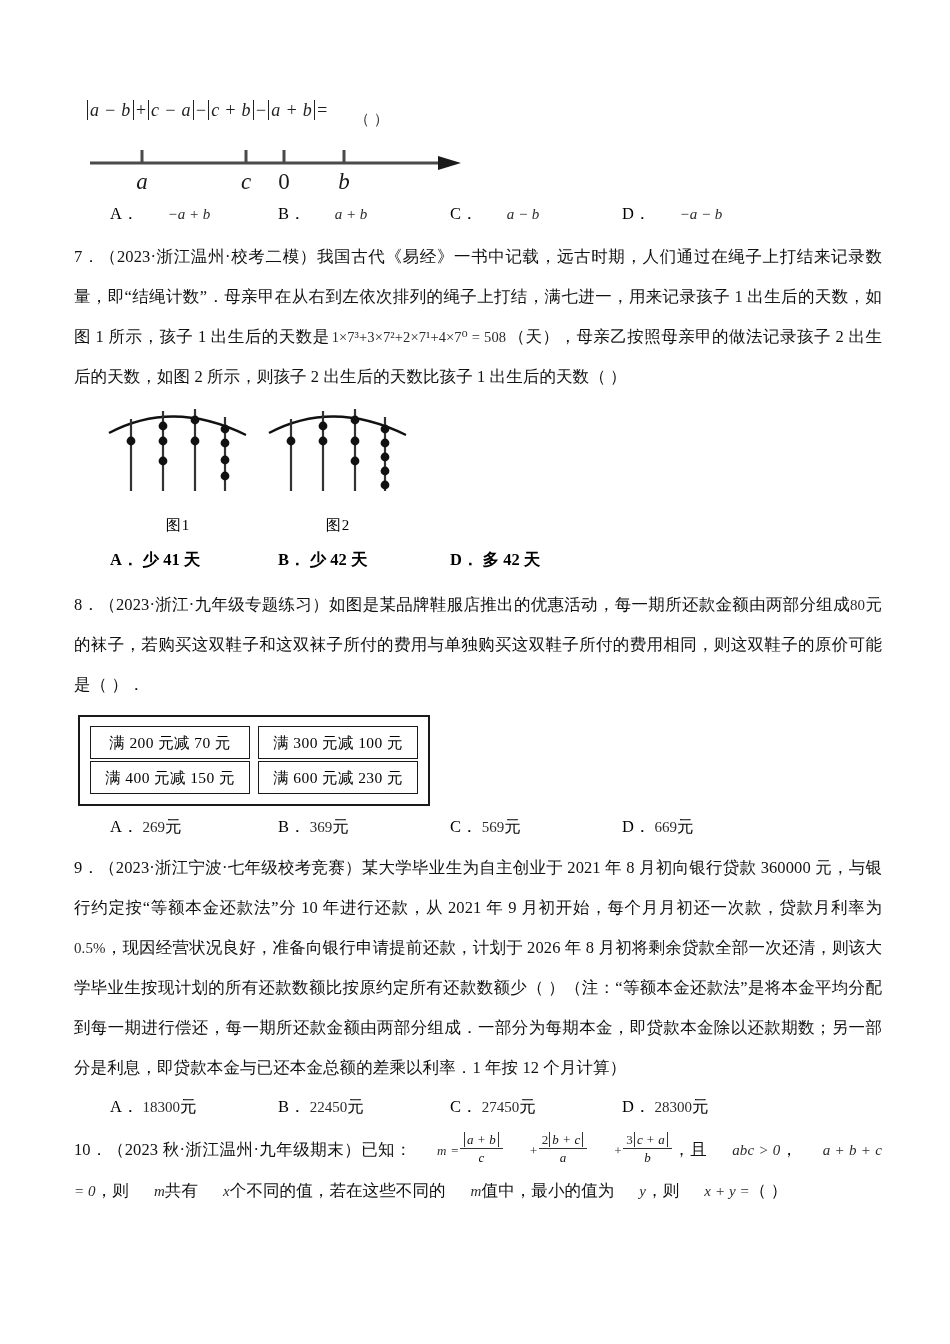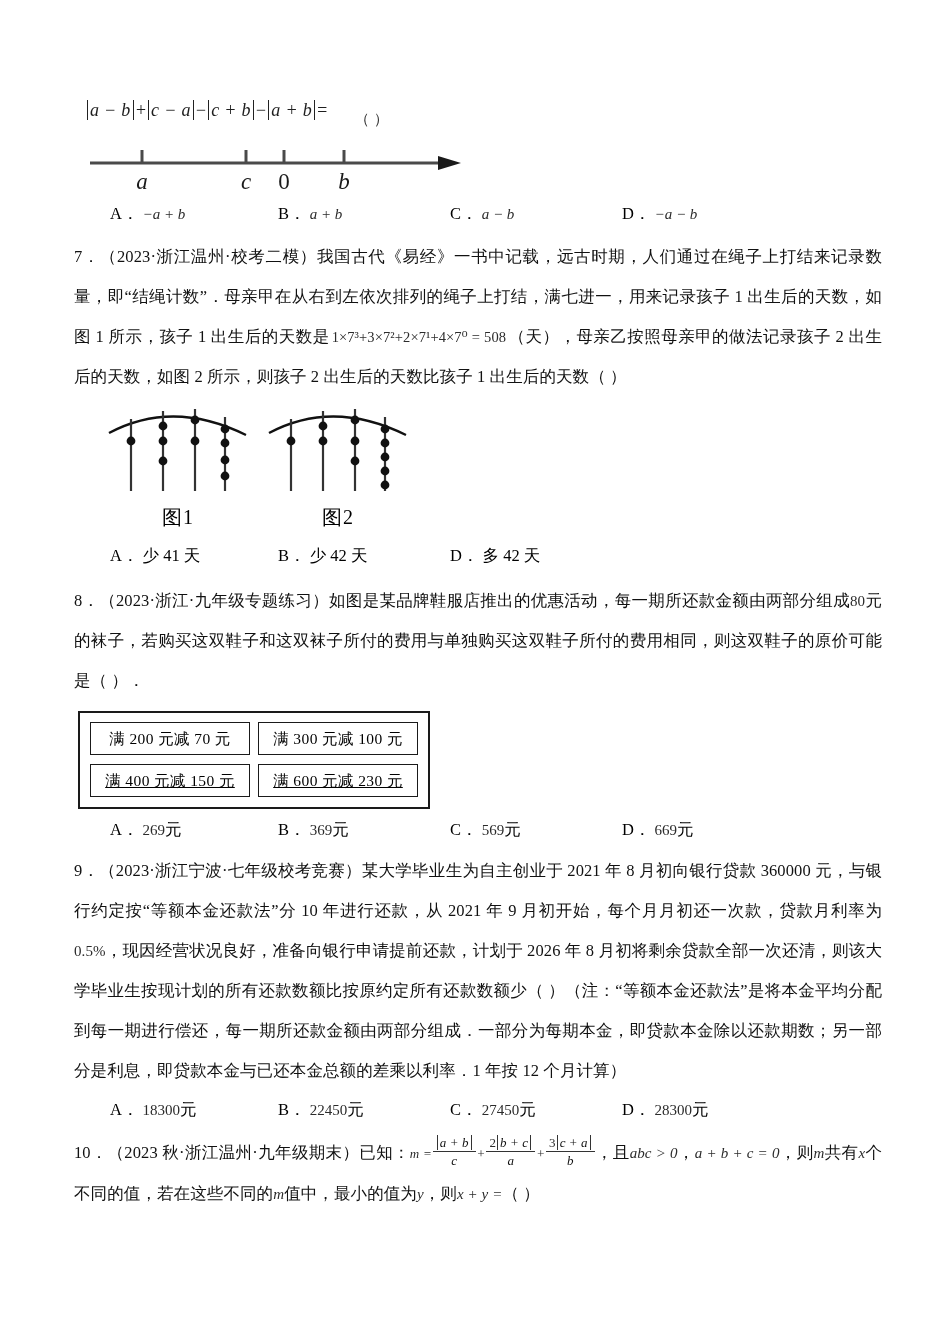--- a/index.html
+++ b/index.html
@@ -28,21 +28,21 @@
     font-size:16.5px;
     line-height:40px;
     text-align:justify;
     text-justify:inter-ideograph;
     color:#111;
     letter-spacing:0.1px;
   }
   .para .qnum{ letter-spacing:0px; }
 
   
-  .mi{ font-family:"Liberation Serif","DejaVu Serif",serif; font-style:italic; color:#2b2b2b;}
+  .mi{ font-family:"Liberation Serif","DejaVu Serif",serif; font-style:italic; color:#2b2b2b;margin-left:25px;}
   .mn{ font-family:"Liberation Serif","DejaVu Serif",serif; font-style:normal; color:#2b2b2b;}
   .msmall{ font-size:15px; }
 
   
   .options{
     display:flex;
     font-size:16.5px;
     line-height:34px;
     padding-left:36px;
     margin-top:2px;
@@ -90,36 +90,36 @@
   .figs{
     display:flex;
     margin:6px 0 0 24px;
     width:340px;
   }
   .fig{
     width:160px;
     text-align:center;
   }
   .figcap{
-    font-size:20px;
-    margin-top:1px;
+    font-size:15px;
+    margin-top:13px;
     letter-spacing:1px;
   }
 
   
   .promo-outer{
     border:2px solid #1a1a1a;
     width:352px;
     margin:10px 0 4px 4px;
     padding:9px 10px 10px 10px;
     box-sizing:border-box;
     background:#fff;
   }
   .promo-row{ display:flex;align-items:center; }
-  .promo-row + .promo-row{ margin-top:9px;text-decoration:underline; }
+  .promo-row + .promo-row{ margin-top:2px; }
   .promo-cell{
     border:1px solid #1a1a1a;
     flex:1;
     text-align:center;
     font-size:15.5px;
     line-height:29px;
     padding:1px 2px;
     letter-spacing:0.4px;
     white-space:nowrap;
   }
@@ -226,21 +226,21 @@
                 <circle cx="122" cy="40" r="4.4"></circle>
                 <circle cx="122" cy="54" r="4.4"></circle>
                 <circle cx="122" cy="68" r="4.4"></circle>
                 <circle cx="122" cy="82" r="4.4"></circle>
           </g>
         </svg>
         <div class="figcap">图2</div>
       </div>
     </div>
 
-    <div class="options" style="margin-top:8px;">
+    <div class="options" style="margin-top:8px;font-weight:bold;">
       <div class="opt" style="width:168px"><span class="lab">A．</span>&nbsp;<span>少 41 天</span></div>
       <div class="opt" style="width:172px"><span class="lab">B．</span>&nbsp;<span>少 42 天</span></div>
       <div class="opt"><span class="lab">D．</span>&nbsp;<span>多 42 天</span></div>
     </div>
   </div>
 
   <div style="margin-top:8px;">
     <div class="para">
       <span class="qnum">8．</span><span>（2023·浙江·九年级专题练习）</span><span>如图是某品牌鞋服店推出的优惠活动，每一期所还款金额由两部分组成</span><span class="mn" style="font-size:15px;">80</span><span>元的袜子，若购买这双鞋子和这双袜子所付的费用与单独购买这双鞋子所付的费用相同，则这双鞋子的原价可能是（    ）．</span>
     </div>

